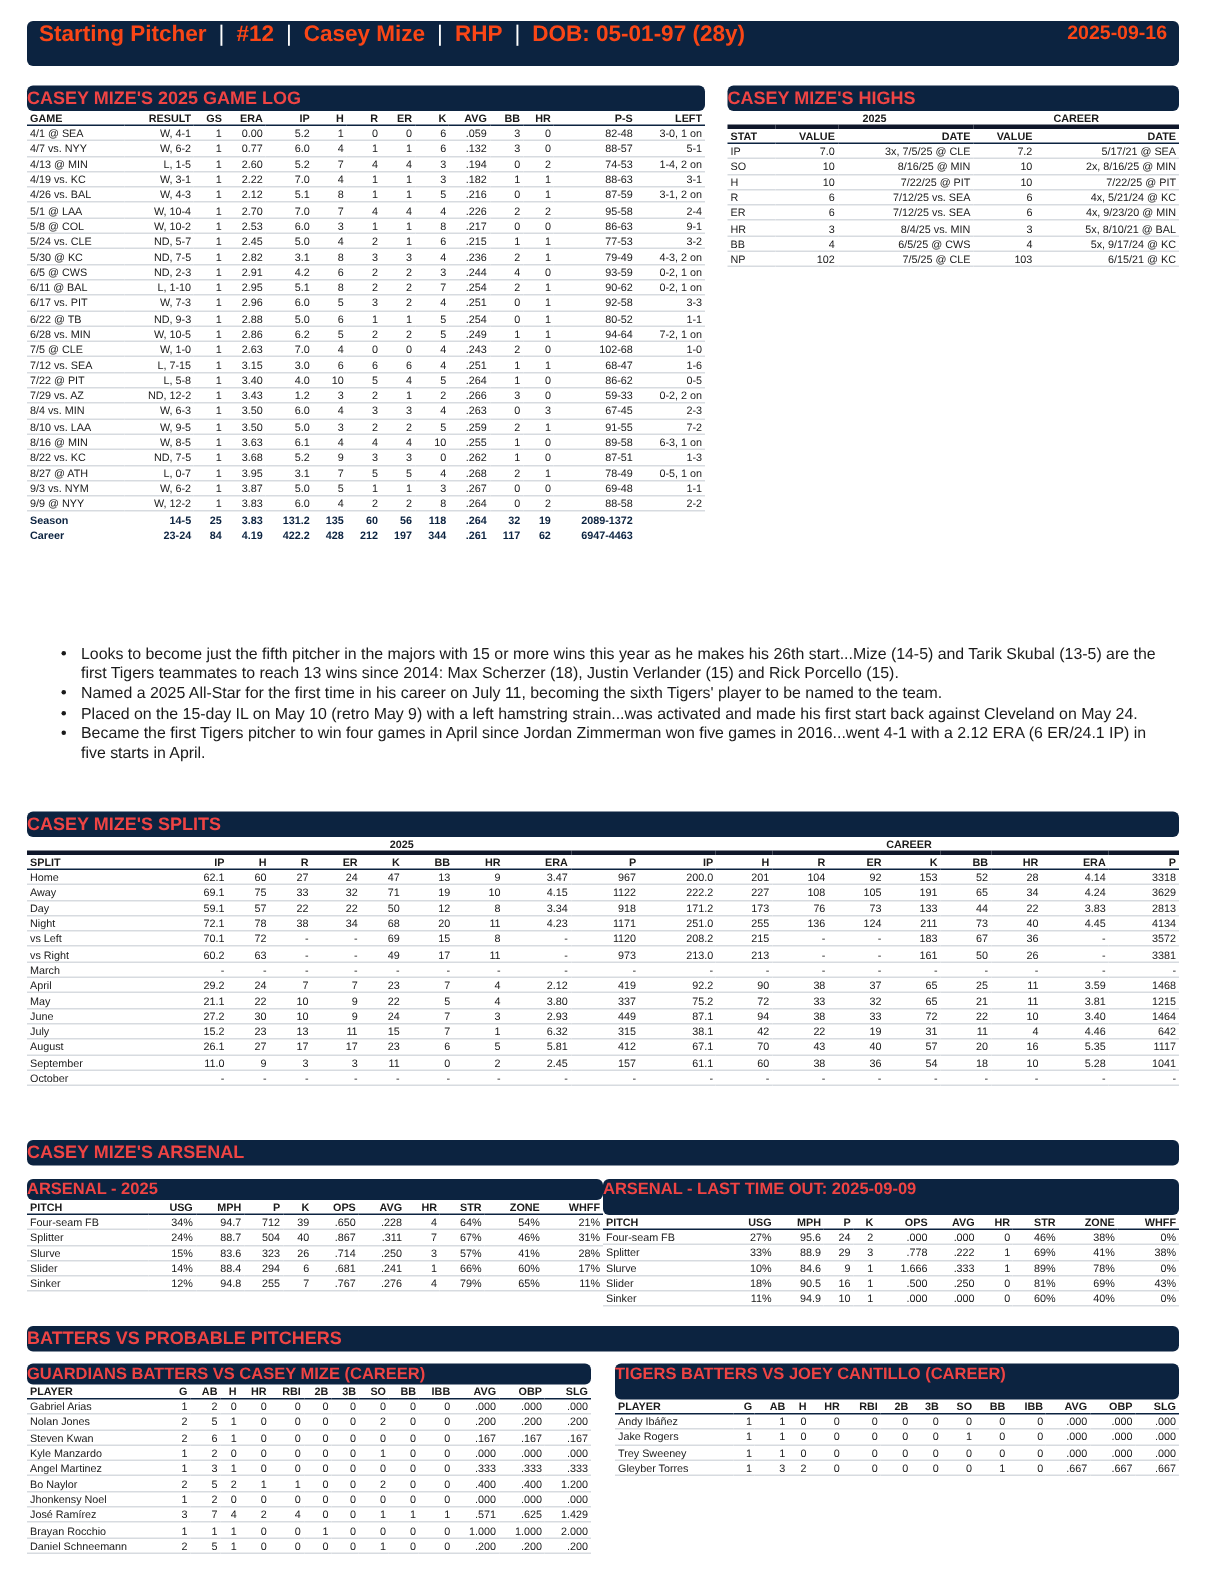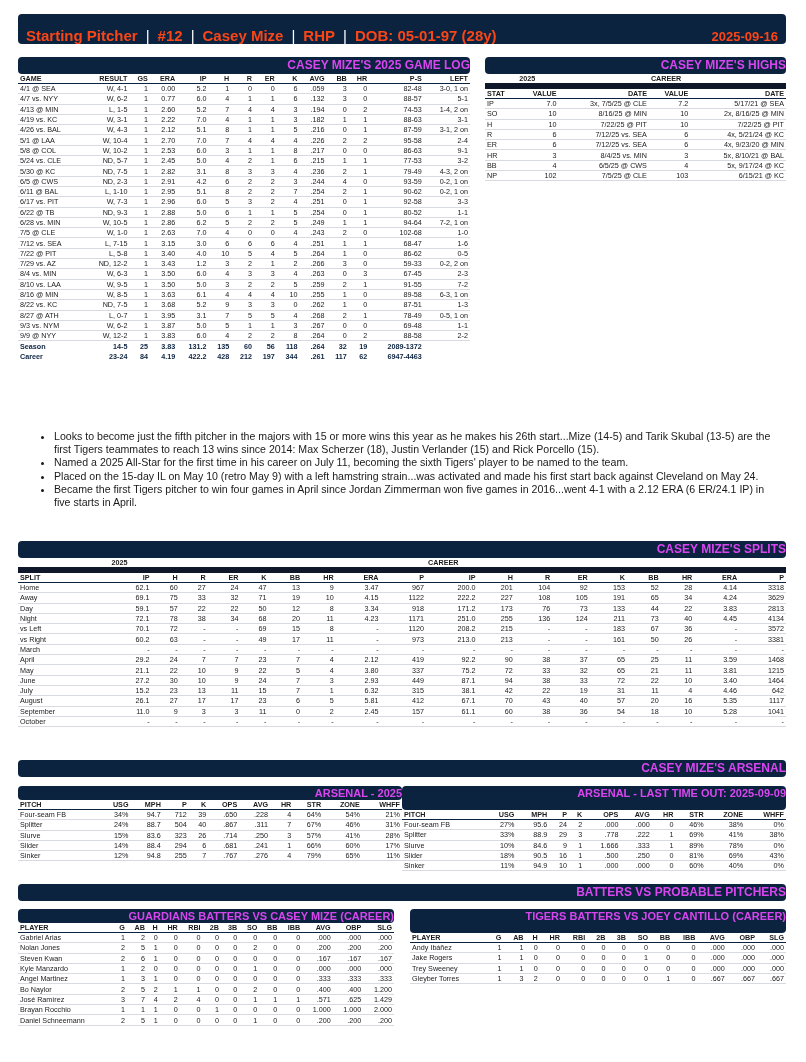--- a/index.html
+++ b/index.html
@@ -1,27 +1,27 @@
 <!DOCTYPE html>
 <html><head>
 <meta charset="utf-8">
 <style>
 *{box-sizing:border-box;margin:0;padding:0}
 body{width:806px;height:1062px;background:#fff;font-family:"Liberation Sans",sans-serif;color:#1a1a1a;position:relative;overflow:hidden}
-.topbar{position:absolute;left:18px;top:14px;width:768px;height:30px;background:#0c2340;border-radius:4px;display:flex;align-items:flex-end;padding:0 8px;color:#fa4616;font-weight:bold;font-size:15px}
+.topbar{position:absolute;left:18px;top:14px;width:768px;height:30px;background:#0c2340;border-radius:4px;display:flex;align-items:flex-start;padding:0 8px;color:#fa4616;font-weight:bold;font-size:15px}
 .topbar .sep{color:#fff;margin:0 8px;font-weight:normal}
 .topbar .date{margin-left:auto;font-size:13px}
-.hdr{background:#0c2340;color:#d946ef;font-weight:bold;text-align:right;border-radius:4px;font-size:12px;height:17px;line-height:17px}
+.hdr{background:#0c2340;color:#ef4444;font-weight:bold;text-align:left;border-radius:4px;font-size:12px;height:17px;line-height:17px}
 table{border-collapse:collapse;width:100%;font-size:7.2px}
 th{font-weight:bold;text-align:right;padding:0 2px;border-bottom:1px solid #0c2340}
 td{text-align:right;padding:0 2px;height:10.3px;white-space:nowrap}
 th:first-child,td:first-child{text-align:left}
 tr.row{border-bottom:1px solid #d7dbe0}
 tr.tot td{font-weight:bold;color:#0c2340}
-.grp th{border-bottom:6px solid #0f172a;text-align:left}
+.grp th{border-bottom:3px solid #0f172a;text-align:center}
 .abs{position:absolute}
 .notes{position:absolute;left:42px;top:430px;width:740px;font-size:10.6px;line-height:12.6px}
 .notes li{margin-left:12px;margin-bottom:1px}
 </style>
 </head>
 <body>
 
 <div class="topbar">
   <span>Starting Pitcher</span>
     <span class="sep">|</span>
@@ -1203,20 +1203,36 @@
               <td>0</td>
               <td>0</td>
               <td>2</td>
               <td>0</td>
               <td>0</td>
               <td>.400</td>
               <td>.400</td>
               <td>1.200</td>
             </tr>
             <tr class="row">
+              <td>Jhonkensy Noel</td>
+              <td>1</td>
+              <td>2</td>
+              <td>0</td>
+              <td>0</td>
+              <td>0</td>
+              <td>0</td>
+              <td>0</td>
+              <td>0</td>
+              <td>0</td>
+              <td>0</td>
+              <td>.000</td>
+              <td>.000</td>
+              <td>.000</td>
+            </tr>
+            <tr class="row">
               <td>José Ramírez</td>
               <td>3</td>
               <td>7</td>
               <td>4</td>
               <td>2</td>
               <td>4</td>
               <td>0</td>
               <td>0</td>
               <td>1</td>
               <td>1</td>

